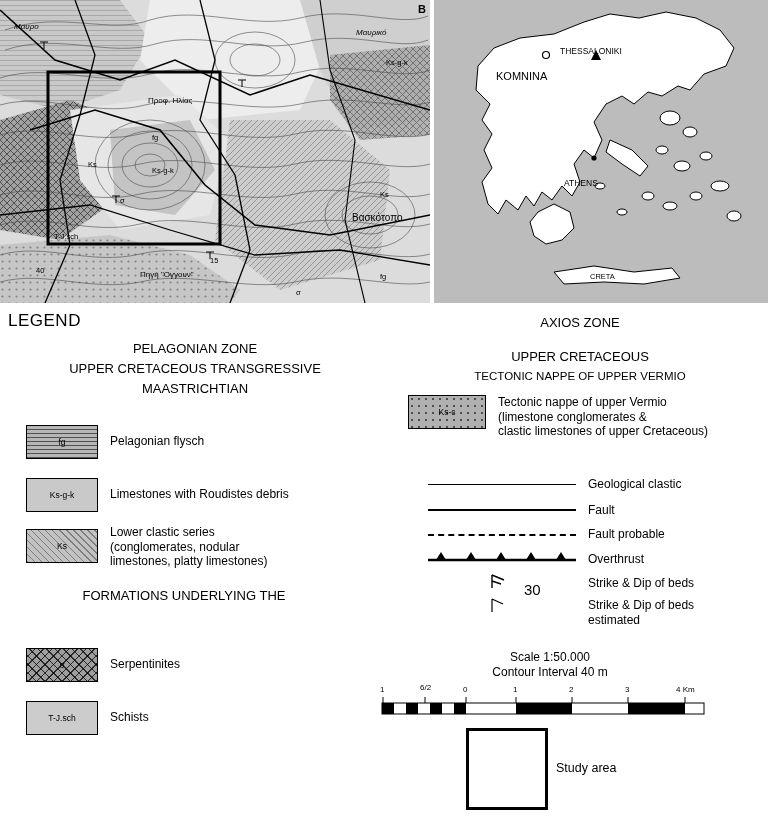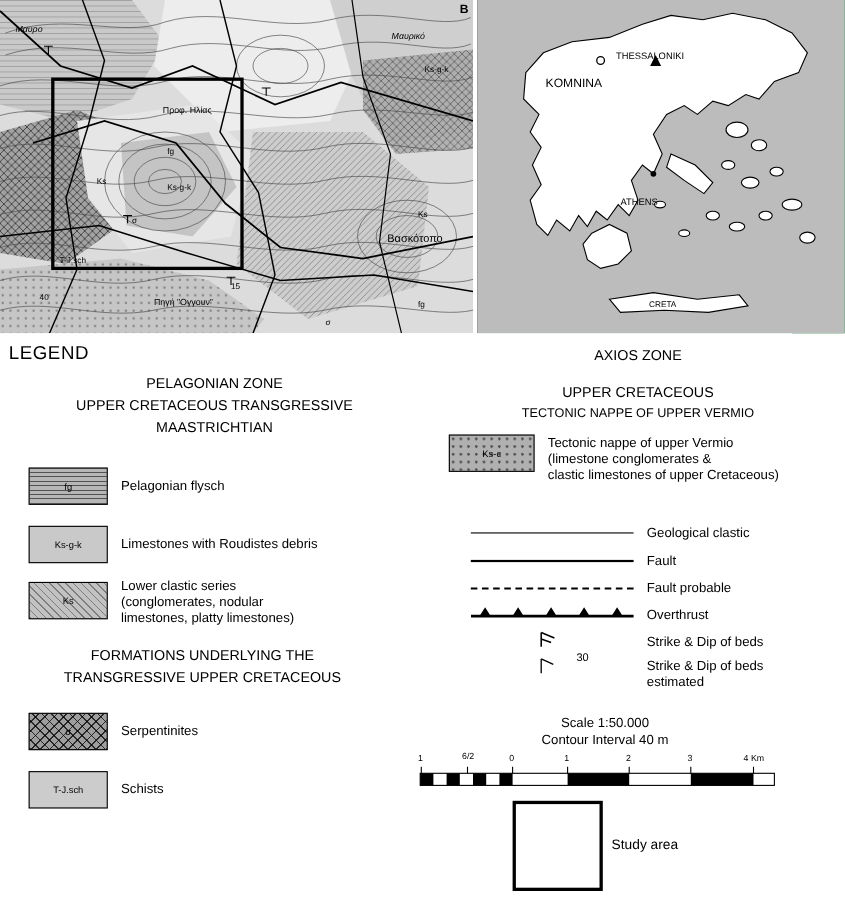--- a/index.html
+++ b/index.html
@@ -7,21 +7,21 @@
     width:768px;height:818px;
     background:#ffffff;
     font-family:"Liberation Sans", sans-serif;
     color:#000;
     position:relative;
     overflow:hidden;
   }
   
   #maps{position:absolute;left:0;top:0;width:768px;height:303px;}
   #geomap{position:absolute;left:0;top:0;width:430px;height:303px;background:#d9d9d9;overflow:hidden;}
-  #inset{position:absolute;left:434px;top:0;width:334px;height:303px;background:#15803d;overflow:hidden;}
+  #inset{position:absolute;left:434px;top:0;width:334px;height:303px;background:#c4b5fd;overflow:hidden;}
   .map-label{position:absolute;font-size:8px;color:#000;white-space:nowrap;}
   .map-label.ital{font-style:italic;}
   .panel-tag{position:absolute;right:4px;top:3px;font-size:11px;font-weight:bold;}
   .unit-tag{position:absolute;font-size:7.5px;background:transparent;white-space:nowrap;}
 
   
   #legend{position:absolute;left:0;top:303px;width:720px;height:515px;background:#fff;}
   #legend-title{position:absolute;left:8px;top:8px;font-size:17px;letter-spacing:.5px;}
 
   .hdr{position:absolute;text-align:center;font-size:13px;line-height:1.25;}
@@ -222,21 +222,20 @@
   <div class="entry-text" style="left:110px;top:184px;">Limestones with Roudistes debris</div>
 
   <div class="swatch pat-clastic" style="left:26px;top:226px;width:70px;height:32px;">
     <div class="swatch-code">Ks</div>
   </div>
   <div class="entry-text" style="left:110px;top:222px;white-space:pre-line;">Lower clastic series
 (conglomerates, nodular
 limestones, platty limestones)</div>
 
   <div class="hdr" style="left:14px;top:285px;width:340px;">FORMATIONS UNDERLYING THE</div>
-  <div class="hdr" style="left:14px;top:305px;width:340px;">TRANSGRESSIVE UPPER CRETACEOUS</div>
 
   <div class="swatch pat-serp" style="left:26px;top:345px;width:70px;height:32px;">
     <div class="swatch-code">σ</div>
   </div>
   <div class="entry-text" style="left:110px;top:354px;">Serpentinites</div>
 
   <div class="swatch pat-schist" style="left:26px;top:398px;width:70px;height:32px;">
     <div class="swatch-code">T-J.sch</div>
   </div>
   <div class="entry-text" style="left:110px;top:407px;">Schists</div>
@@ -263,21 +262,21 @@
 
   <svg style="position:absolute;left:428px;top:246px;" width="150" height="14">
     <path d="M0,11 H148" stroke="#000" stroke-width="2.5" fill="none"></path>
     <path d="M8,11 l5,-8 l5,8 Z M38,11 l5,-8 l5,8 Z M68,11 l5,-8 l5,8 Z M98,11 l5,-8 l5,8 Z M128,11 l5,-8 l5,8 Z" fill="#000"></path>
   </svg>
   <div class="entry-text" style="left:588px;top:249px;">Overthrust</div>
 
   <svg style="position:absolute;left:488px;top:268px;" width="36" height="20">
     <path d="M4,4 L4,17 M4,4 L16,9 M4,10 L13,13" stroke="#000" stroke-width="1.4" fill="none"></path>
   </svg>
-  <div class="dip" style="left:524px;top:290px;font-size:10px;">30</div>
+  <div class="dip" style="left:524px;top:278px;font-size:15px;">30</div>
   <div class="entry-text" style="left:588px;top:273px;">Strike &amp; Dip of beds</div>
 
   <svg style="position:absolute;left:488px;top:292px;" width="36" height="20">
     <path d="M4,4 L4,17 M4,4 L15,9" stroke="#000" stroke-width="1.2" fill="none"></path>
   </svg>
   <div class="entry-text" style="left:588px;top:295px;white-space:pre-line;">Strike &amp; Dip of beds
 estimated</div>
 
   <div class="scale-title" style="left:400px;top:347px;width:300px;">Scale 1:50.000</div>
   <div class="scale-title" style="left:400px;top:362px;width:300px;">Contour Interval 40 m</div>

